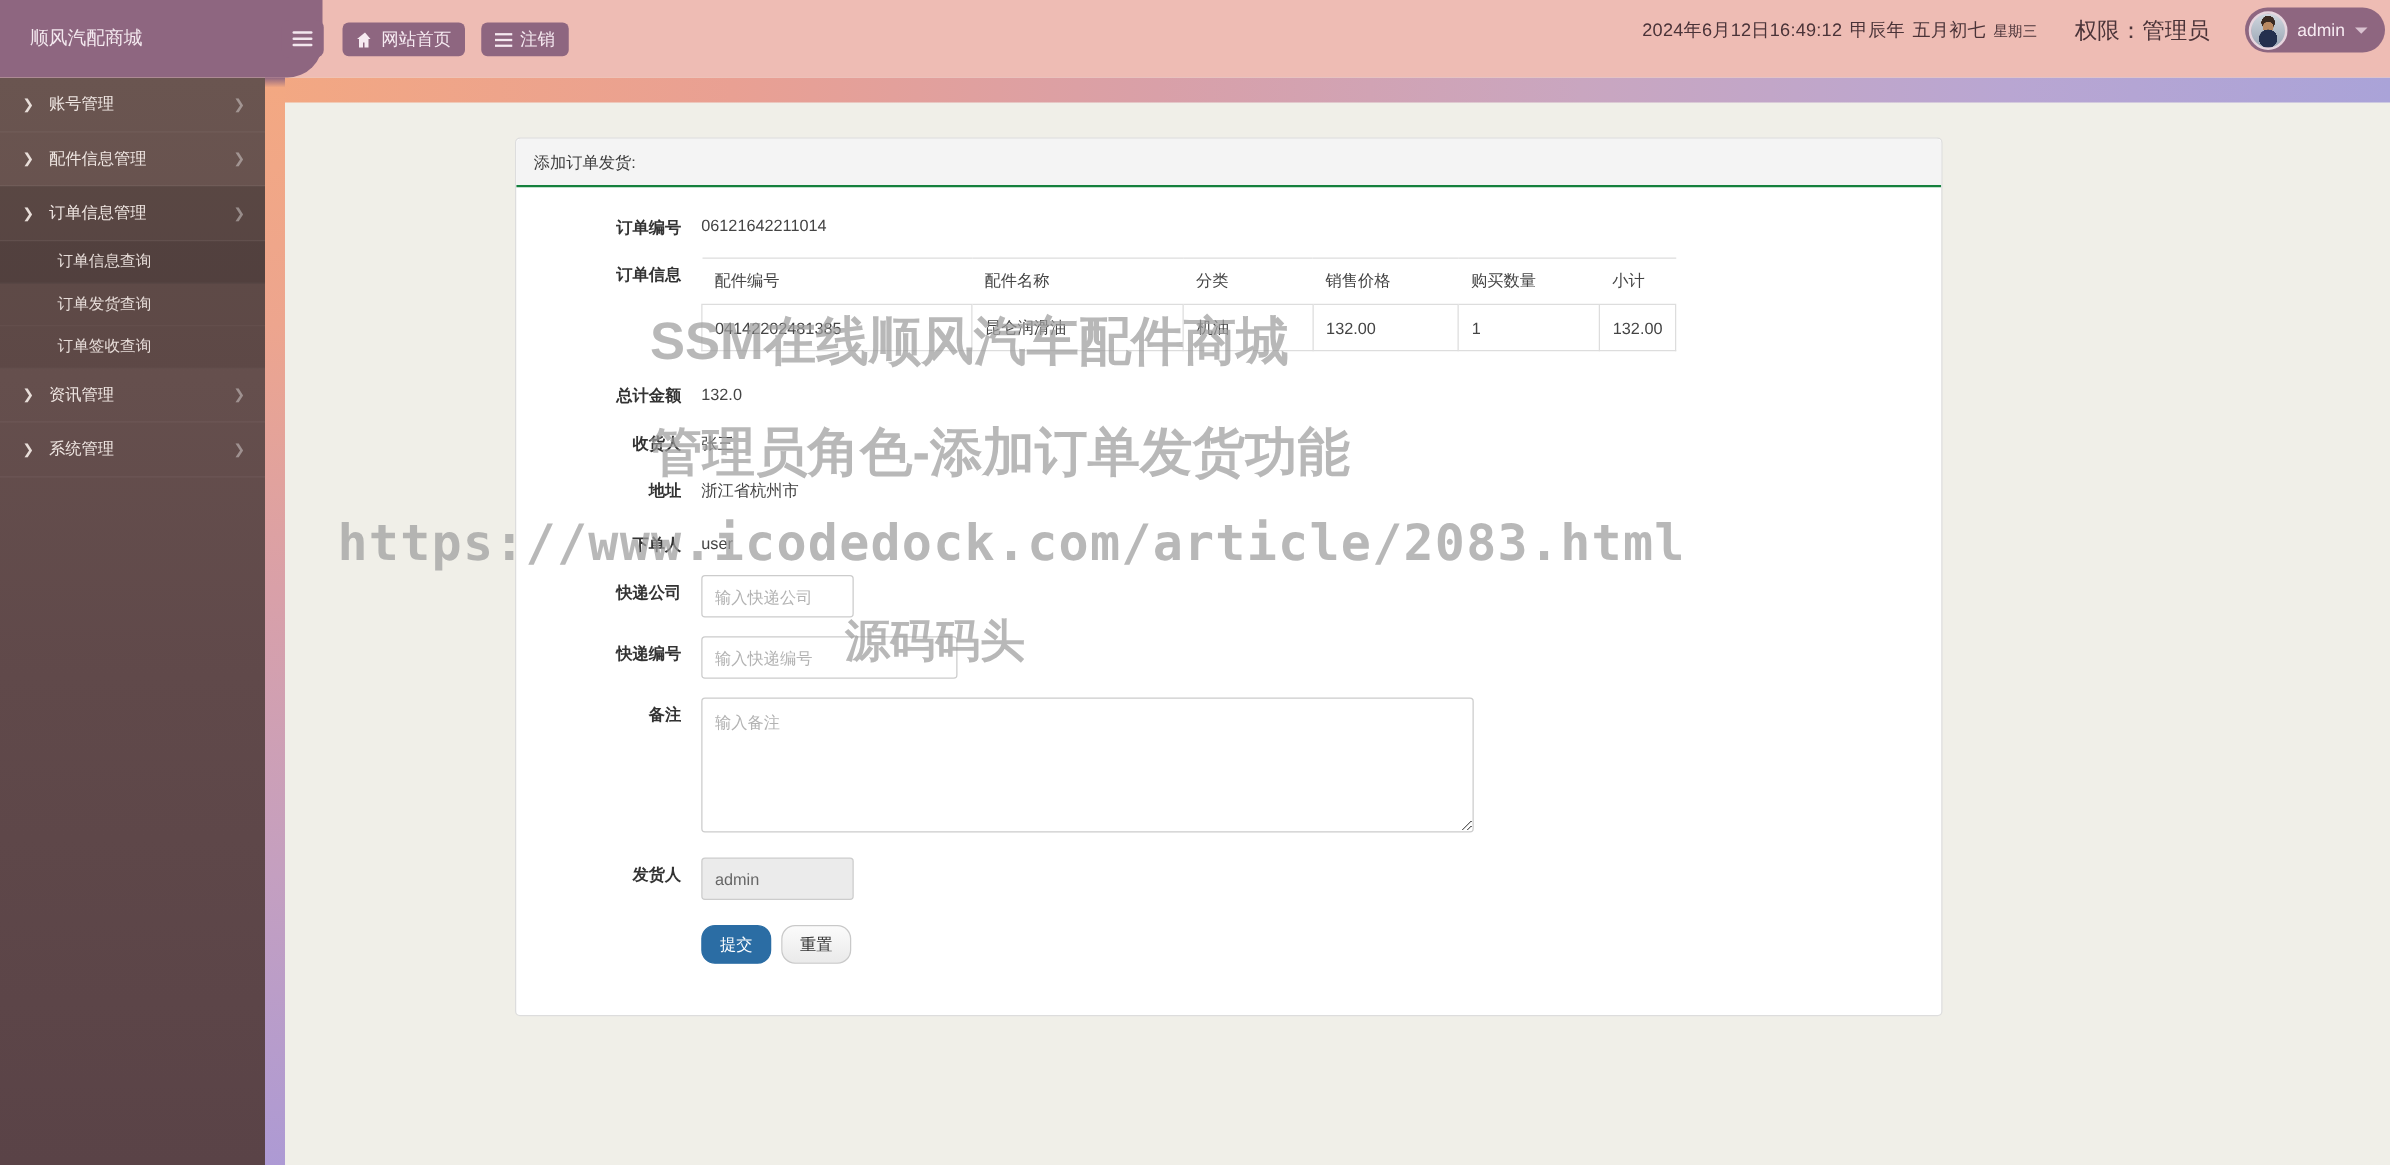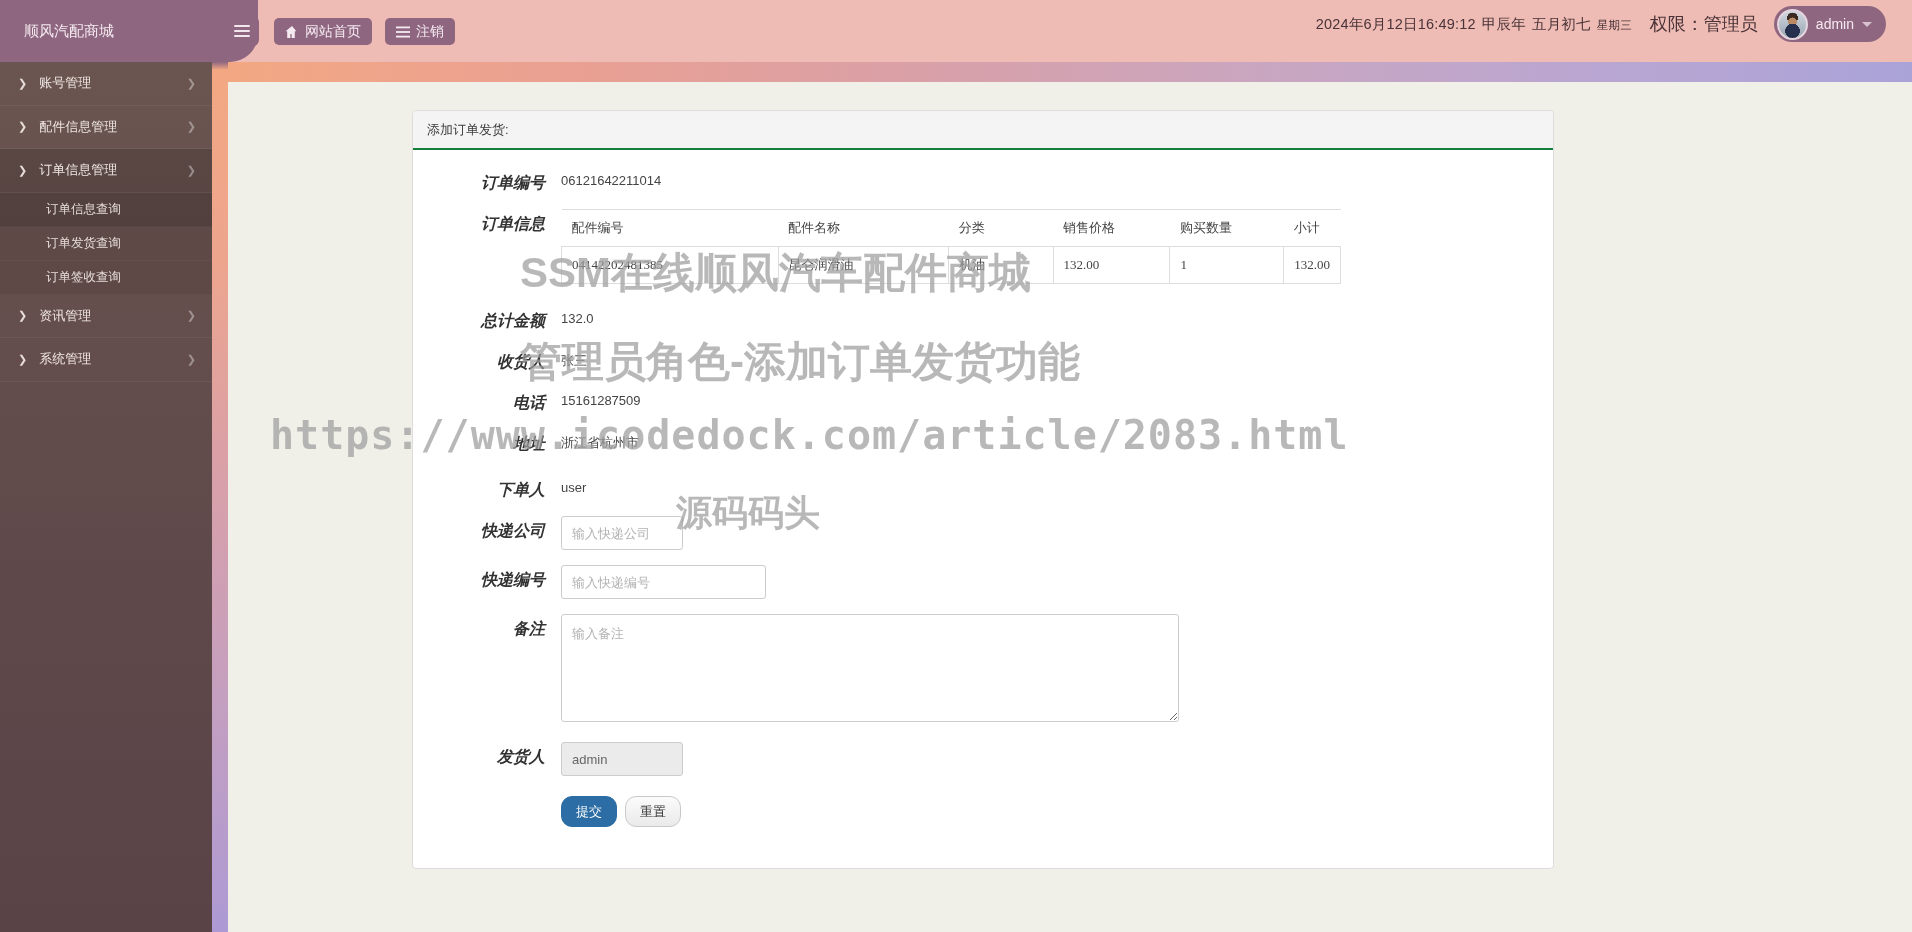--- a/index.html
+++ b/index.html
@@ -34,21 +34,21 @@
     position: absolute; top: 18px; height: 27px;
     background: #8e6680; border-radius: 5px; color: #f6eaf1;
     font-size: 14px; display: flex; align-items: center; gap: 6px;
     padding: 0 11px; cursor: pointer; white-space: nowrap;
   }
   #btn-home { left: 274px; }
   #btn-logout { left: 385px; }
   .hdr-btn svg { display:block; }
   #hdr-right {
     position: absolute; right: 0; top: 0; height: 48px;
-    display: flex; align-items: center; gap: 4px; padding-right: 26px;
+    display: flex; align-items: center; gap: 16px; padding-right: 4px;
   }
   #hdr-datetime {
     font-size: 14.5px; color: #4a3338; letter-spacing: .2px;
     display:flex; align-items: baseline; gap: 6px;
   }
   #hdr-datetime .small { font-size: 11.5px; }
   #hdr-perm { font-size: 18px; color: #4a3338; margin-left: 14px; margin-right: 12px;}
   #user-chip {
     display: flex; align-items: center; gap: 8px;
     background: #8e6680; border-radius: 18px; height: 36px;
@@ -115,28 +115,28 @@
     height: 39px; background: #f4f4f4; border-bottom: 2px solid #15803d;
     display: flex; align-items: center; padding-left: 14px;
     font-size: 13px; color: #3d3d3d;
     border-radius: 4px 4px 0 0;
   }
   #panel-body { padding: 18px 0 26px 0; }
 
   .frow { display: flex; align-items: flex-start; margin-bottom: 15px; }
   .flabel {
     width: 148px; text-align: right; padding-right: 16px; padding-top: 5px;
-    font-size: 16px; color: #333; font-weight: bold; flex: 0 0 auto; font-style: italic;
+    font-size: 13px; color: #333; font-weight: bold; flex: 0 0 auto;
   }
   .fval { font-size: 13px; color: #444; padding-top: 5px; }
 
   table.order-table { border-collapse: collapse; width: 780px; }
   table.order-table th, table.order-table td {
     border: 1px solid #dddddd; font-size: 13px; color: #444;
-    padding: 9px 10px; text-align: left; font-weight: normal; font-family: Liberation Serif, serif;
+    padding: 9px 10px; text-align: left; font-weight: normal;
   }
   table.order-table thead th { border-top: 1px solid #dddddd; border-bottom: 1px solid #dddddd; }
   table.order-table thead tr th { border-left: none; border-right: none; }
   table.order-table tbody td { border-left: 1px solid #ddd; border-right: 1px solid #ddd; }
   .c1 { width: 222px; } .c2 { width: 178px; } .c3 { width: 108px; }
   .c4 { width: 120px; } .c5 { width: 118px; }
 
   .inp {
     border: 1px solid #ccc; border-radius: 3px; height: 34px;
     font-size: 13px; color: #555; padding: 0 10px;
@@ -303,24 +303,20 @@
       <div class="frow" style="margin-top:22px">
         <div class="flabel">总计金额</div>
         <div class="fval">132.0</div>
       </div>
 
       <div class="frow">
         <div class="flabel">收货人</div>
         <div class="fval">张三</div>
       </div>
 
-      <div class="frow">
-        <div class="flabel">电话</div>
-        <div class="fval">15161287509</div>
-      </div>
 
       <div class="frow">
         <div class="flabel">地址</div>
         <div class="fval">浙江省杭州市</div>
       </div>
 
       <div class="frow" style="margin-top:20px">
         <div class="flabel">下单人</div>
         <div class="fval">user</div>
       </div>

